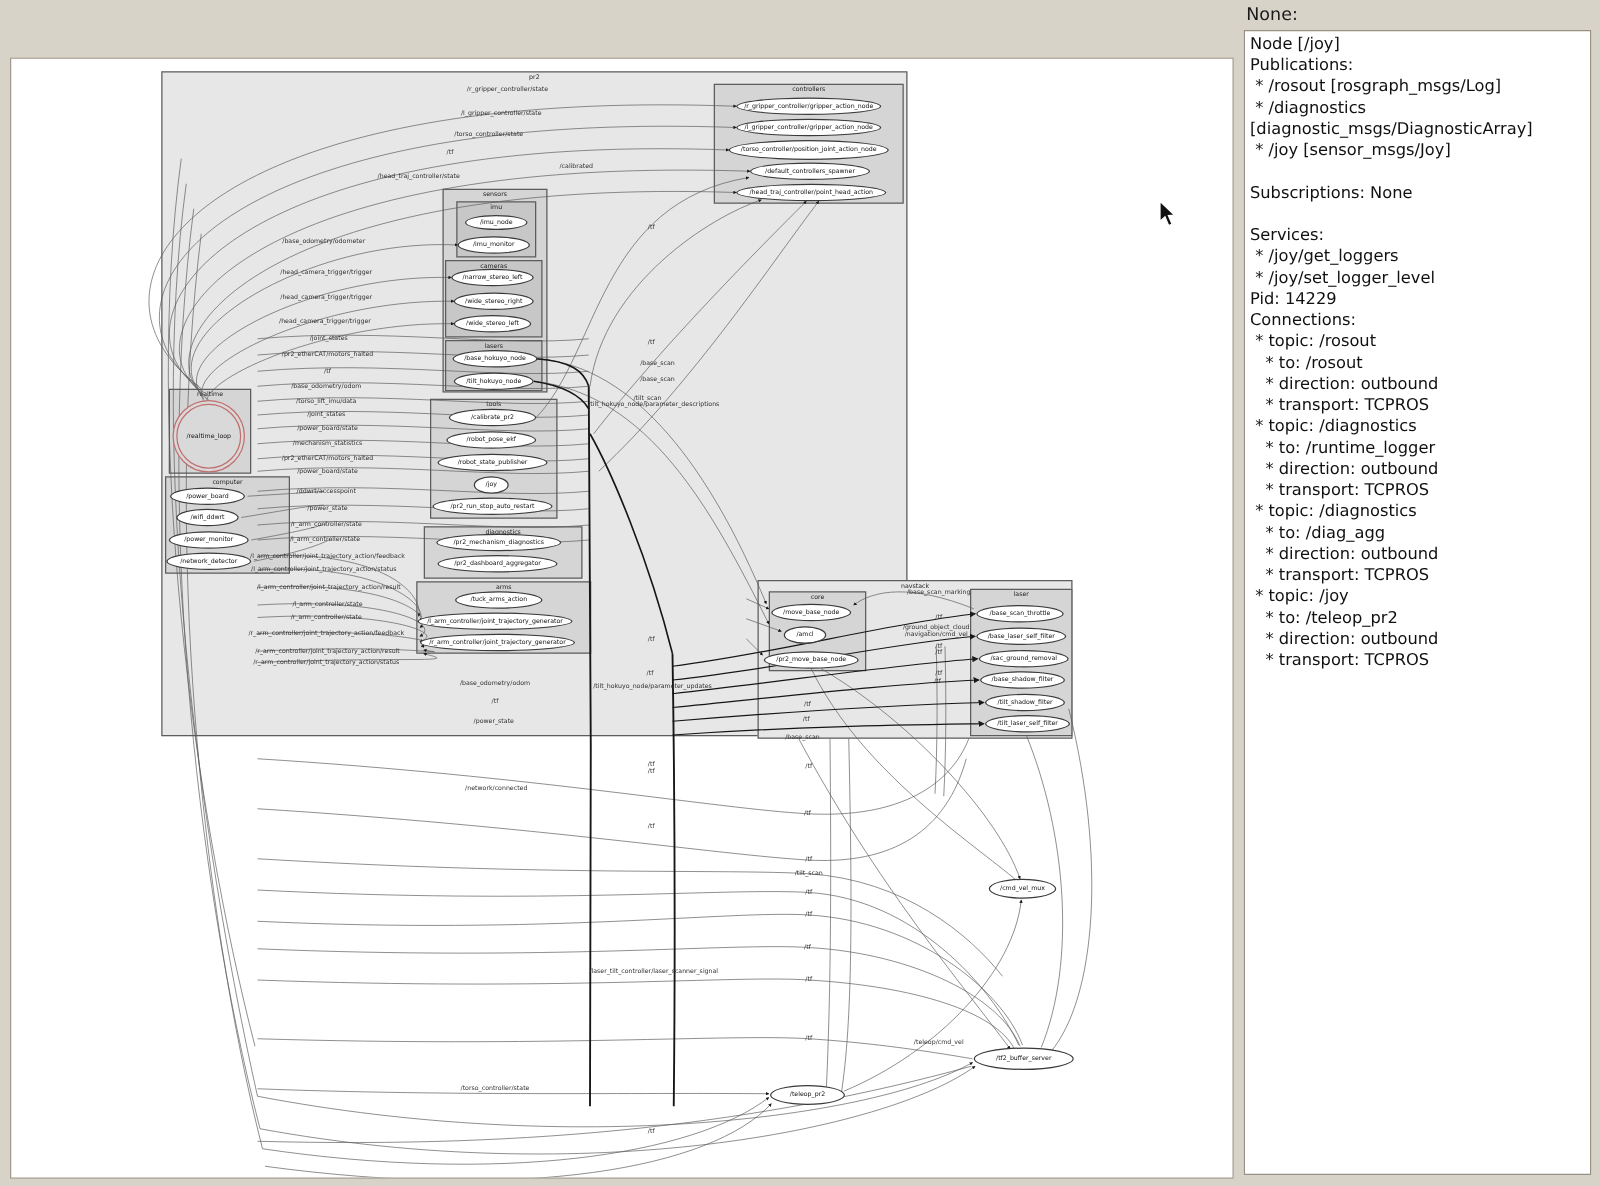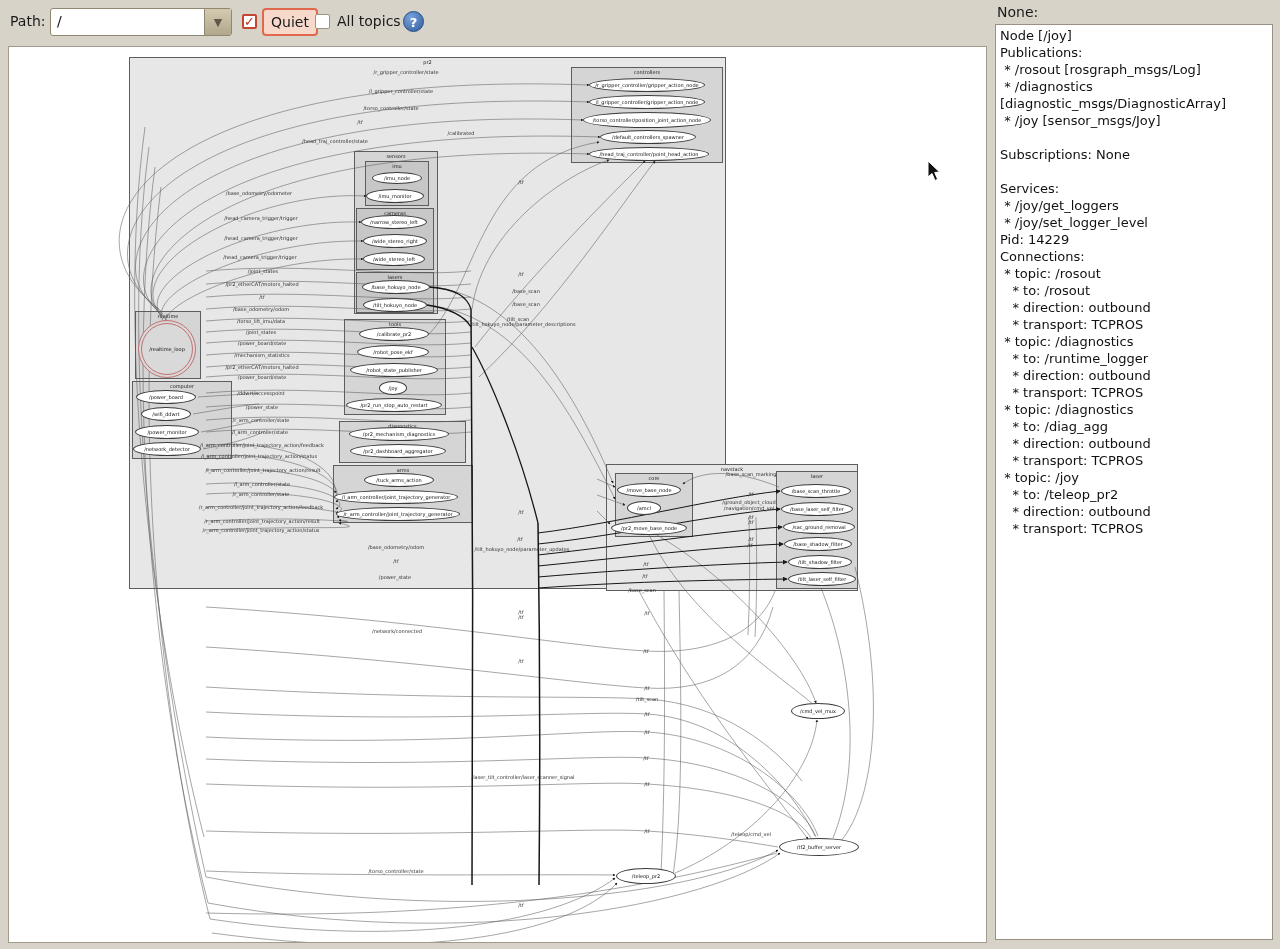--- a/index.html
+++ b/index.html
@@ -49,38 +49,20 @@
   .info-box{position:absolute;left:995px;top:24px;width:278px;height:916px;background:#fff;
             border:1px solid #989083;box-sizing:border-box;padding:2px 4px;font-size:13px;
             line-height:17px;color:#111;white-space:pre-wrap;word-break:break-word;overflow:hidden;}
 
   .cursor{position:absolute;left:927px;top:160px;z-index:50;}
 </style>
 </head>
 <body>
 <div class="app">
 
-  <div class="toolbar">
-    <span class="tb-label">Path:</span>
-    <div class="combo">
-      <div class="combo-entry">/</div>
-      <div class="combo-btn">
-        <span>▼</span>
-      </div>
-    </div>
-    <div class="chk chk-quiet">
-      <span>✓</span>
-    </div>
-    <div class="quiet-badge">Quiet</div>
-    <div class="chk chk-all"></div>
-    <span class="all-label">All topics</span>
-    <div class="help">
-      <span>?</span>
-    </div>
-  </div>
 
   <div class="canvas">
     <div id="clusters">
         <div class="cluster cl1" style="left: 120px; top: 10px; width: 597px; height: 532px;">
           <span>pr2</span>
         </div>
         <div class="cluster cl1" style="left: 597px; top: 417px; width: 252px; height: 127px;">
           <span>navstack</span>
         </div>
         <div class="cluster cl2" style="left: 562px; top: 20px; width: 152px; height: 96px;">

